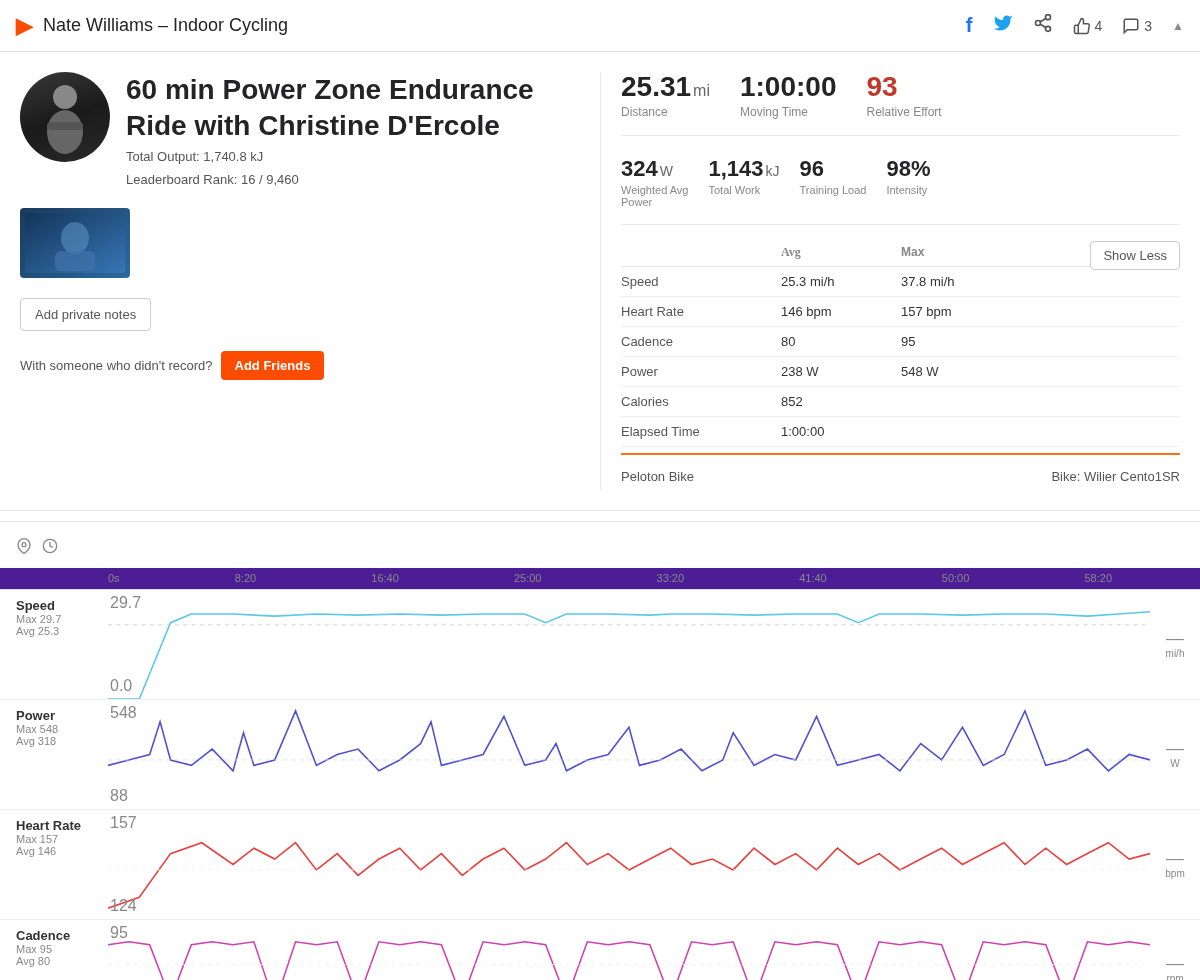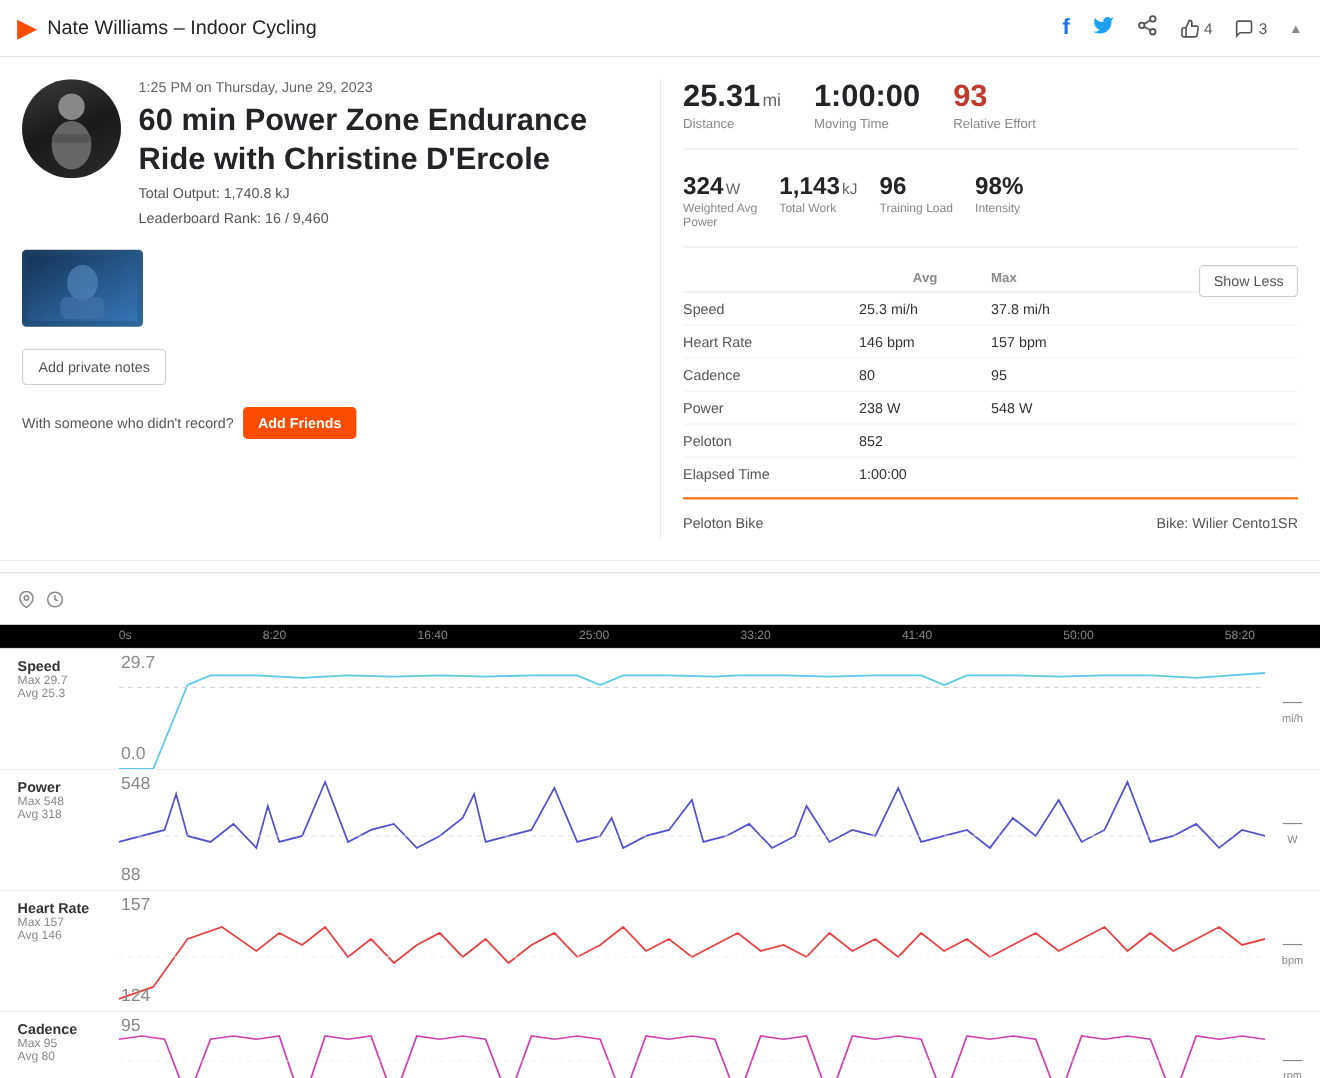--- a/index.html
+++ b/index.html
@@ -261,21 +261,21 @@
       display: grid;
       grid-template-columns: 140px 140px 140px;
       font-size: 12px;
       font-weight: 600;
       color: #888;
       padding-bottom: 6px;
       border-bottom: 1px solid #e8e8e8;
       margin-bottom: 0;
     }
     .stats-grid-header .col1 { grid-column: 1; }
-    .stats-grid-header .col2 { grid-column: 2; text-align: center; padding-left: 20px; }
+    .stats-grid-header .col2 { grid-column: 2; text-align: left; padding-left: 20px; font-family: Liberation Serif, serif; }
     .stats-grid-header .col3 { grid-column: 3; text-align: left; }
 
     .stats-grid-row {
       display: grid;
       grid-template-columns: 140px 140px 140px;
       padding: 7px 0;
       border-bottom: 1px solid #f0f0f0;
       font-size: 13px;
       color: #333;
       align-items: center;
@@ -310,27 +310,27 @@
     }
 
     .chart-icon {
       color: #888;
       font-size: 16px;
     }
 
     .chart-timeline {
       position: relative;
       height: 22px;
-      background: #000000;
+      background: #4c1d95;
       border-bottom: 1px solid #e0e0e0;
       margin: 0 0 0 0;
       display: flex;
       align-items: center;
       padding-left: 108px;
-      padding-right: 59px;
+      padding-right: 88px;
     }
 
     .timeline-labels {
       display: flex;
       justify-content: space-between;
       width: 100%;
       font-size: 11px;
       color: #888;
     }
 
@@ -454,21 +454,20 @@
           <div class="avatar-placeholder">
 
             <svg width="80" height="80" viewBox="0 0 80 80" fill="none">
               <circle cx="40" cy="20" r="12" fill="#888"></circle>
               <ellipse cx="40" cy="55" rx="18" ry="22" fill="#666"></ellipse>
               <rect x="22" y="45" width="36" height="8" rx="4" fill="#555"></rect>
             </svg>
           </div>
         </div>
         <div class="activity-info">
-          <div class="activity-date">1:25 PM on Thursday, June 29, 2023</div>
           <div class="activity-name">60 min Power Zone Endurance Ride with Christine D'Ercole</div>
           <div class="activity-meta">Total Output: 1,740.8 kJ</div>
           <div class="activity-meta">Leaderboard Rank: 16 / 9,460</div>
         </div>
       </div>
 
       <div class="instructor-image">
         <svg width="100" height="60" viewBox="0 0 100 60">
           <defs>
             <linearGradient id="bg1" x1="0" y1="0" x2="1" y2="1">
@@ -558,21 +557,21 @@
           <div class="col1">Cadence</div>
           <div class="col2">80</div>
           <div class="col3">95</div>
         </div>
         <div class="stats-grid-row">
           <div class="col1">Power</div>
           <div class="col2">238 W</div>
           <div class="col3">548 W</div>
         </div>
         <div class="stats-grid-row">
-          <div class="col1">Peloton</div>
+          <div class="col1">Calories</div>
           <div class="col2">852</div>
           <div class="col3"></div>
         </div>
         <div class="stats-grid-row">
           <div class="col1">Elapsed Time</div>
           <div class="col2">1:00:00</div>
           <div class="col3"></div>
         </div>
 
         <div class="device-row">

